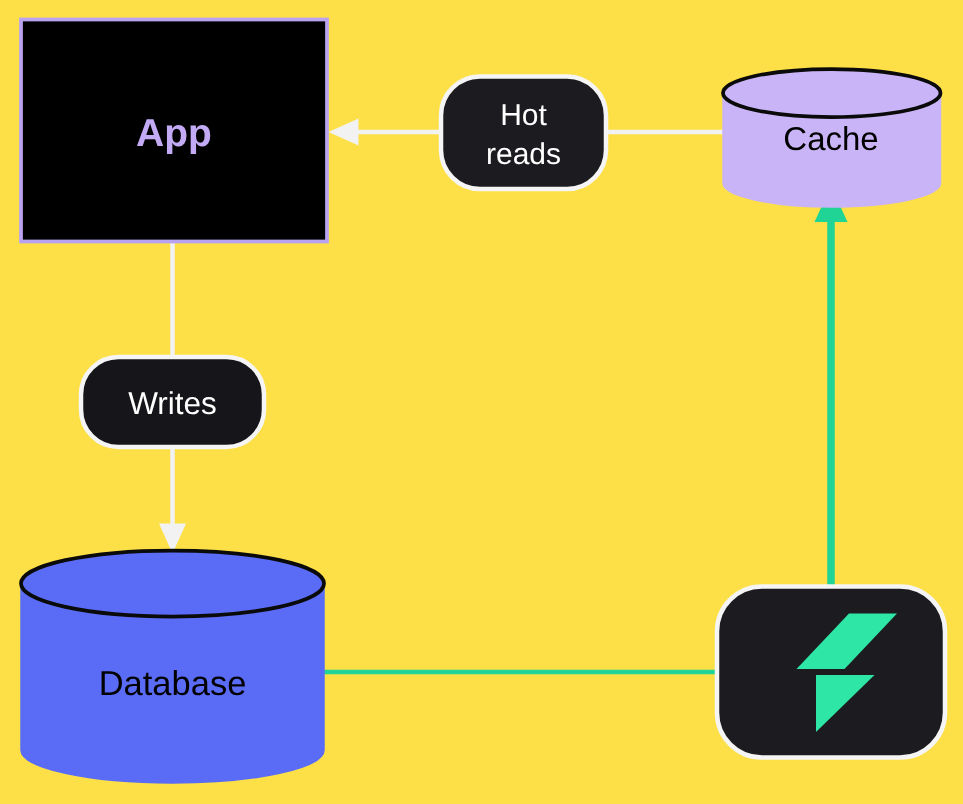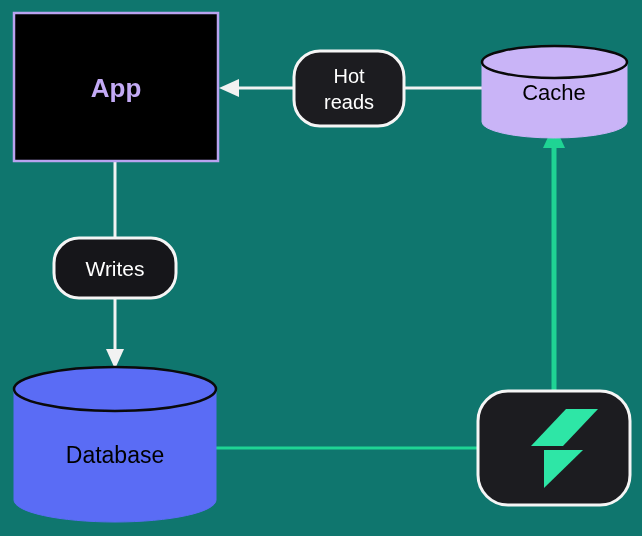--- a/index.html
+++ b/index.html
@@ -7,21 +7,21 @@
     padding: 0;
     background: #000000;
   }
   body {
     font-family: "Liberation Sans", sans-serif;
   }
   #canvas {
     position: relative;
     width: 642px;
     height: 536px;
-    background: #0f766e;
+    background: #fde047;
     overflow: hidden;
   }
   #diagram-svg {
     position: absolute;
     left: 0;
     top: 0;
     width: 642px;
     height: 536px;
     display: block;
   }

